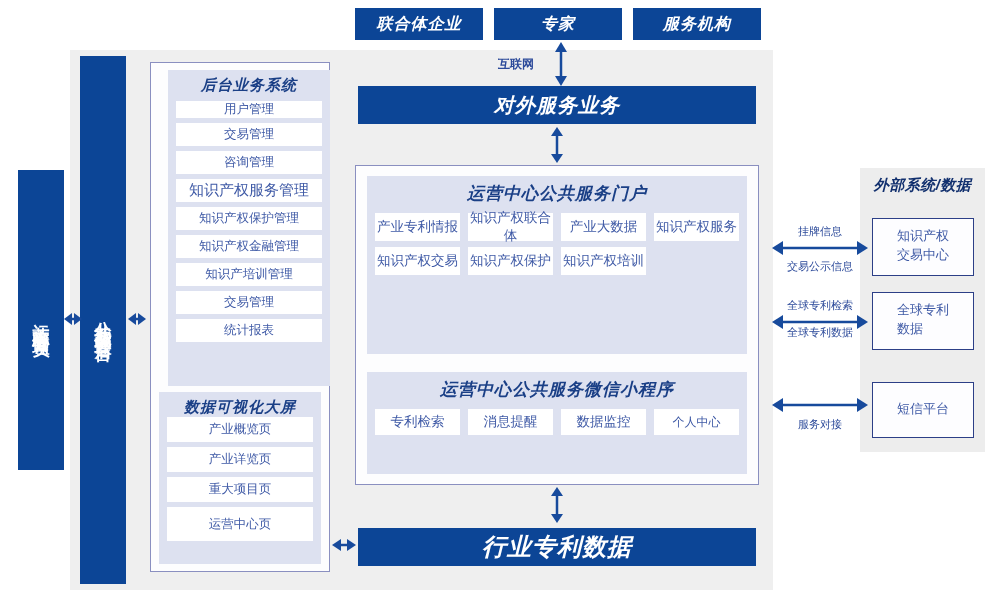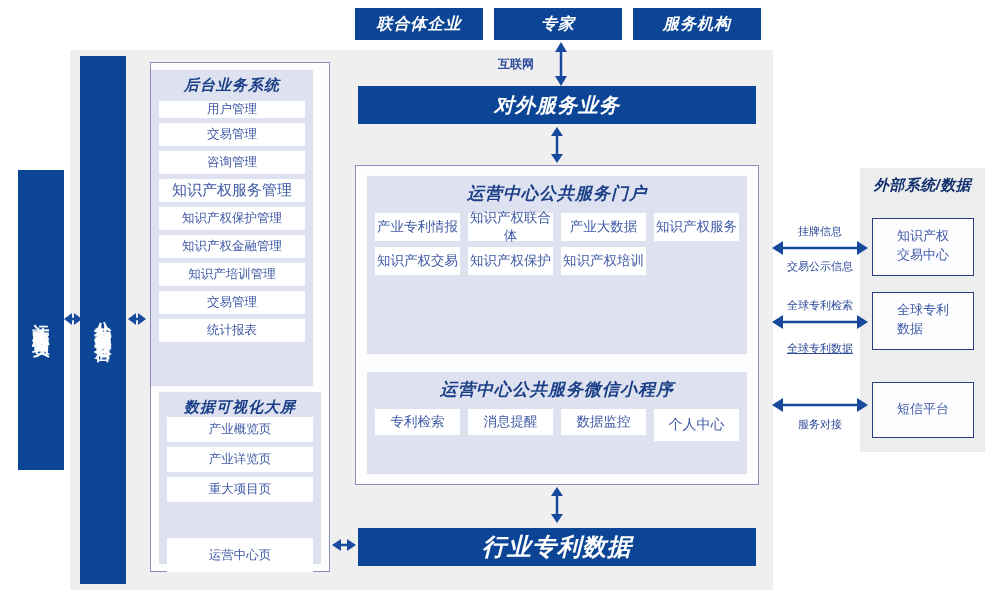--- a/index.html
+++ b/index.html
@@ -203,21 +203,21 @@
   <div class="arrow" style="left:128px; top:308px; width:18px; height:22px;">
     <svg width="18" height="22" viewBox="0 0 18 22">
       <line x1="4" y1="11" x2="14" y2="11" stroke="#174a9c" stroke-width="2.5"></line>
       <polygon points="0,11 8,5 8,17" fill="#174a9c"></polygon>
       <polygon points="18,11 10,5 10,17" fill="#174a9c"></polygon>
     </svg>
   </div>
 
   <div class="panel-frame" style="left:150px; top:62px; width:180px; height:510px;"></div>
 
-  <div class="group" style="left:151px; top:70px; width:162px; height:316px; padding-top:6px;">
+  <div class="group" style="left:168px; top:70px; width:162px; height:316px; padding-top:6px;">
     <div class="group-title" style="font-size:15px; margin-bottom:6px;">后台业务系统</div>
     <div class="list1">
       <div class="item" style="height:17px; font-size:12.5px;">
           <span>用户管理</span>
         </div>
       <div class="item" style="height:23px; font-size:12.5px;">
           <span>交易管理</span>
         </div>
       <div class="item" style="height:23px; font-size:12.5px;">
           <span>咨询管理</span>
@@ -248,21 +248,21 @@
     <div class="list1">
       <div class="item" style="height:25px; font-size:12.5px;">
           <span>产业概览页</span>
         </div>
       <div class="item" style="height:25px; font-size:12.5px;">
           <span>产业详览页</span>
         </div>
       <div class="item" style="height:25px; font-size:12.5px;">
           <span>重大项目页</span>
         </div>
-      <div class="item" style="height:34px; font-size:12.5px;margin-top:31px;">
+      <div class="item" style="height:34px; font-size:12.5px;">
           <span>运营中心页</span>
         </div>
     </div>
   </div>
 
   <div class="arrow" style="left:332px; top:534px; width:24px; height:22px;">
     <svg width="24" height="22" viewBox="0 0 24 22">
       <line x1="5" y1="11" x2="19" y2="11" stroke="#174a9c" stroke-width="2.5"></line>
       <polygon points="0,11 9,5 9,17" fill="#174a9c"></polygon>
       <polygon points="24,11 15,5 15,17" fill="#174a9c"></polygon>
@@ -303,21 +303,21 @@
     <div class="grid2">
       <div class="item" style="height:26px; font-size:13.5px;">
           <span>专利检索</span>
         </div>
       <div class="item" style="height:26px; font-size:13.5px;">
           <span>消息提醒</span>
         </div>
       <div class="item" style="height:26px; font-size:13.5px;">
           <span>数据监控</span>
         </div>
-      <div class="item" style="height:32px; font-size:14px;">
+      <div class="item" style="height:26px; font-size:12px;">
           <span>个人中心</span>
         </div>
     </div>
   </div>
 
   <div class="arrow" style="left:546px; top:487px; width:22px; height:36px;">
     <svg width="22" height="36" viewBox="0 0 22 36">
       <line x1="11" y1="6" x2="11" y2="30" stroke="#174a9c" stroke-width="2.5"></line>
       <polygon points="11,0 5,9 17,9" fill="#174a9c"></polygon>
       <polygon points="11,36 5,27 17,27" fill="#174a9c"></polygon>
@@ -352,21 +352,21 @@
   <div class="edge-label" style="left:766px; top:259px; width:108px;">交易公示信息</div>
 
   <div class="arrow" style="left:772px; top:311px; width:96px; height:22px;">
     <svg width="96" height="22" viewBox="0 0 96 22">
       <line x1="9" y1="11" x2="87" y2="11" stroke="#174a9c" stroke-width="2.5"></line>
       <polygon points="0,11 11,4 11,18" fill="#174a9c"></polygon>
       <polygon points="96,11 85,4 85,18" fill="#174a9c"></polygon>
     </svg>
   </div>
   <div class="edge-label" style="left:766px; top:298px; width:108px;">全球专利检索</div>
-  <div class="edge-label" style="left:766px; top:341px; width:108px;text-decoration:underline;">全球专利数据</div>
+  <div class="edge-label" style="left:766px; top:325px; width:108px;">全球专利数据</div>
 
   <div class="arrow" style="left:772px; top:394px; width:96px; height:22px;">
     <svg width="96" height="22" viewBox="0 0 96 22">
       <line x1="9" y1="11" x2="87" y2="11" stroke="#174a9c" stroke-width="2.5"></line>
       <polygon points="0,11 11,4 11,18" fill="#174a9c"></polygon>
       <polygon points="96,11 85,4 85,18" fill="#174a9c"></polygon>
     </svg>
   </div>
   <div class="edge-label" style="left:772px; top:417px; width:96px;">服务对接</div>
 

